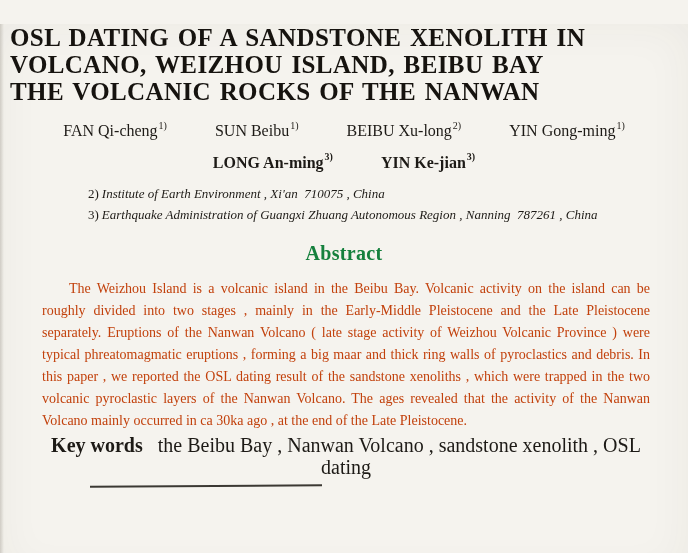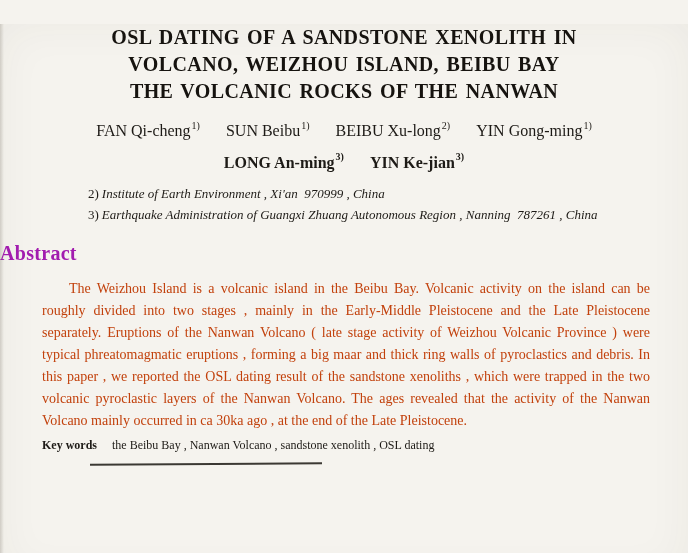--- a/index.html
+++ b/index.html
@@ -21,74 +21,75 @@
     box-shadow: inset 0 0 45px rgba(60,50,30,0.05);
   }
   .scan-edge {
     position: absolute;
     left: 0; top: 0;
     width: 4px; height: 100%;
     background: linear-gradient(to right, rgba(125,118,105,0.28), rgba(125,118,105,0));
   }
   .title {
     margin: 24px 10px 0;
-    text-align: center;
-    font-size: 20px;
+    text-align: left;
+    font-size: 25px;
     line-height: 27px;
     font-weight: 700;
     letter-spacing: 0.4px;
     word-spacing: 2px;
     color: #16130f;
   }
   .title .tline { display: block; }
   .authors {
     text-align: center;
     font-size: 16px;
     line-height: 24px;
     margin-top: 10px;
     white-space: nowrap;
   }
   .authors.second { margin-top: 3px; font-weight: bold; }
-  .author { margin: 0 11px; }
+  .author { margin: 0 22px; }
   .author sup {
     font-size: 10px;
     position: relative;
     top: -1px;
     margin-left: 1px;
   }
   .affiliations {
     margin: 8px 0 0 88px;
     font-size: 13px;
     line-height: 21px;
   }
   .affil-marker {
     font-style: normal;
     margin-right: 3px;
   }
   .affil-text { font-style: italic; }
   .abstract-heading {
     margin: 17px 0 0;
-    text-align: left;
+    text-align: center;
     font-size: 20px;
     font-weight: 700;
     letter-spacing: 0.3px;
-    color: #a21caf;
+    color: #15803d;
   }
   .abstract-body {
     margin: 13px 38px 0 42px;
     font-size: 14px;
     line-height: 22px;
     text-align: justify;
     text-indent: 27px;
     color: #c2410c;
   }
   .keywords {
     margin: 2px 38px 0 42px;
-    font-size: 12px;
+    font-size: 20px;
     line-height: 22px;
+    text-align: center;
   }
   .kw-label {
     font-weight: 700;
     margin-right: 15px;
   }
   .footnote-rule {
     margin: 7px 0 0 90px;
     width: 232px;
     height: 0;
     border-top: 2px solid #3b3833;
@@ -125,21 +126,21 @@
     <span class="author"><span>BEIBU Xu-long</span><sup>2)</sup></span>
     <span class="author"><span>YIN Gong-ming</span><sup>1)</sup></span>
   </div>
 
   <div class="authors second">
     <span class="author"><span>LONG An-ming</span><sup>3)</sup></span>
     <span class="author"><span>YIN Ke-jian</span><sup>3)</sup></span>
   </div>
 
   <div class="affiliations">
-    <div class="affil"><span class="affil-marker">2)</span><span class="affil-text">Institute of Earth Environment , Xi'an 970999 , China</span></div>
+    <div class="affil"><span class="affil-marker">2)</span><span class="affil-text">Institute of Earth Environment , Xi'an 710075 , China</span></div>
     <div class="affil"><span class="affil-marker">3)</span><span class="affil-text">Earthquake Administration of Guangxi Zhuang Autonomous Region , Nanning 787261 , China</span></div>
   </div>
 
   <h2 class="abstract-heading">Abstract</h2>
 
   <p class="abstract-body">The Weizhou Island is a volcanic island in the Beibu Bay. Volcanic activity on the island can be roughly divided into two stages , mainly in the Early-Middle Pleistocene and the Late Pleistocene separately. Eruptions of the Nanwan Volcano ( late stage activity of Weizhou Volcanic Province ) were typical phreatomagmatic eruptions , forming a big maar and thick ring walls of pyroclastics and debris. In this paper , we reported the OSL dating result of the sandstone xenoliths , which were trapped in the two volcanic pyroclastic layers of the Nanwan Volcano. The ages revealed that the activity of the Nanwan Volcano mainly occurred in ca 30ka ago , at the end of the Late Pleistocene.</p>
 
   <p class="keywords">
     <span class="kw-label">Key words</span><span class="kw-text">the Beibu Bay , Nanwan Volcano , sandstone xenolith , OSL dating</span>
   </p>

